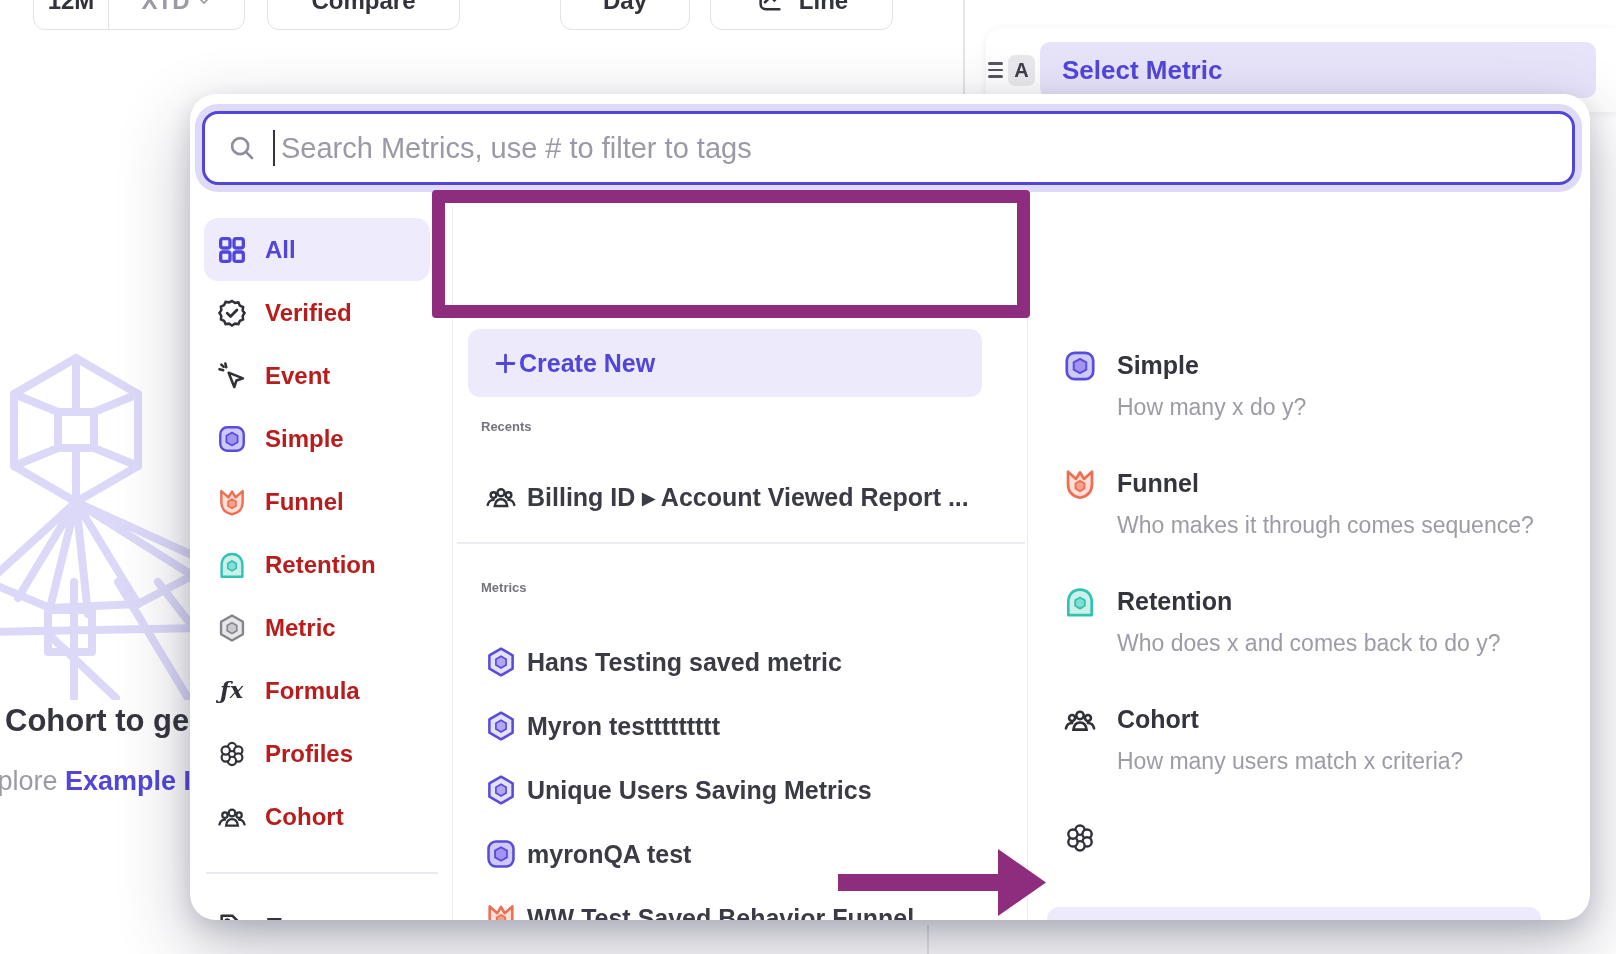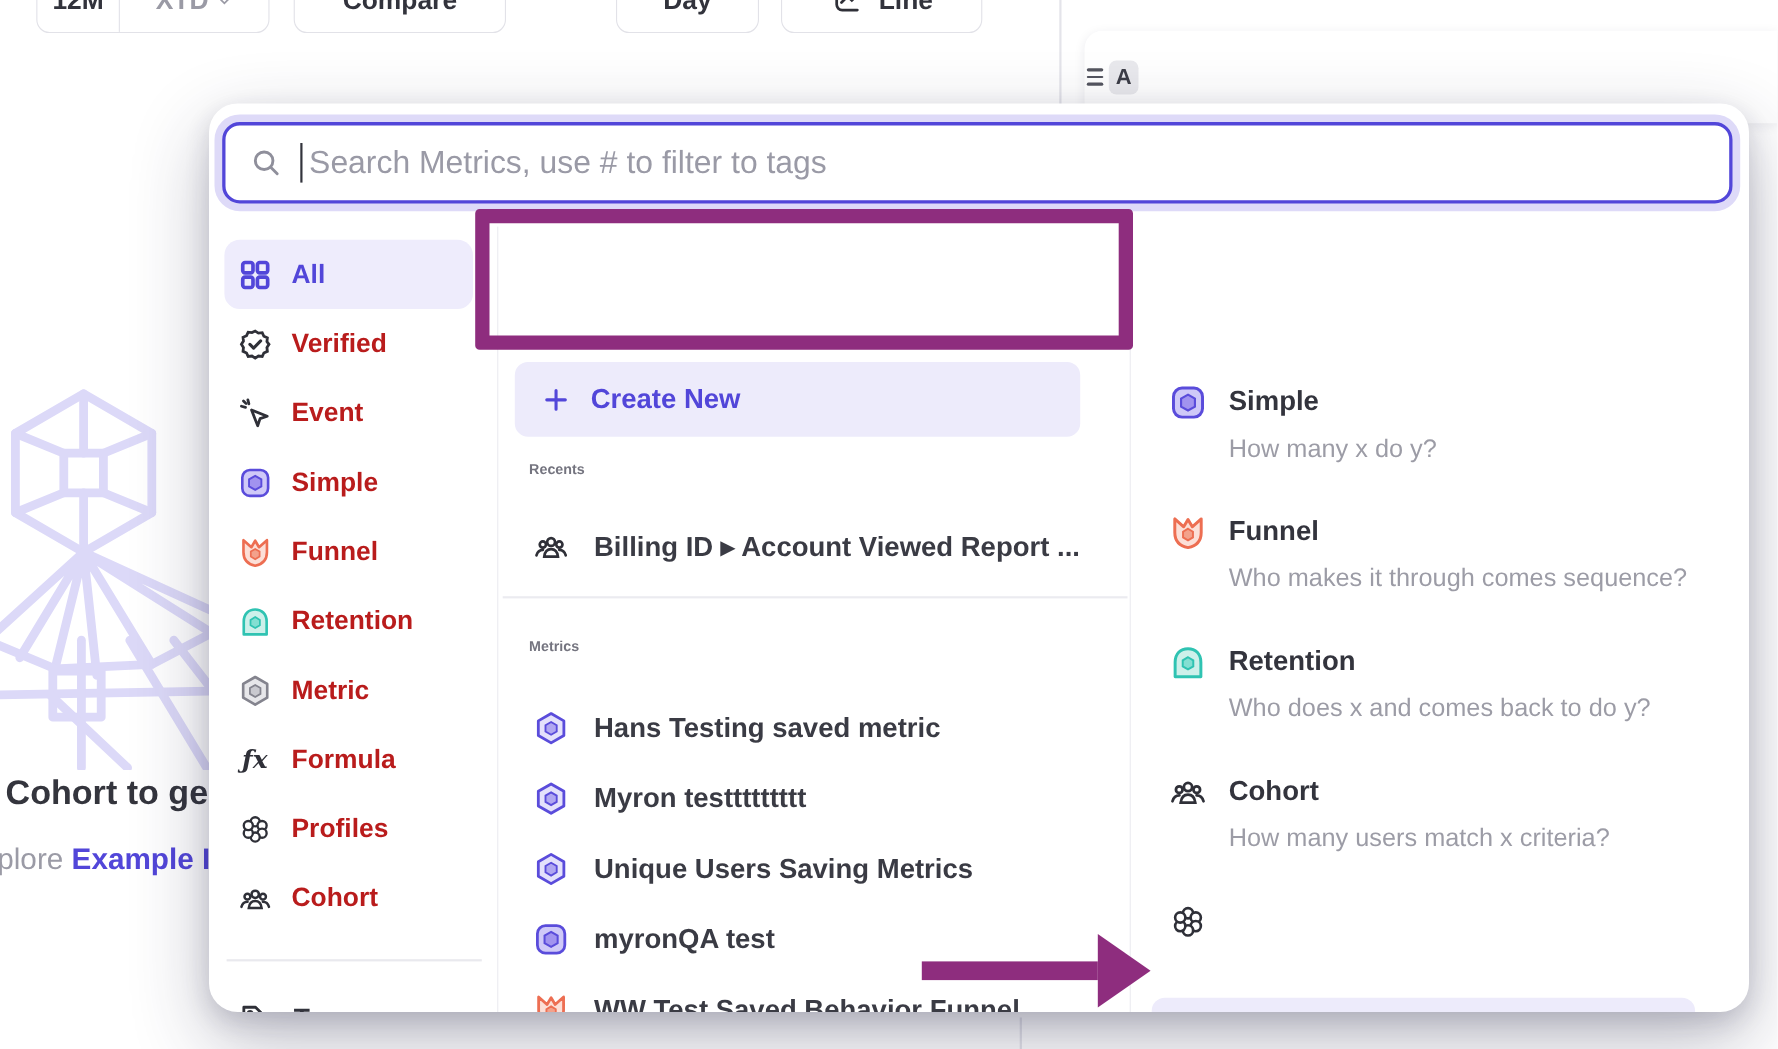--- a/index.html
+++ b/index.html
@@ -45,24 +45,24 @@
   .sb-item{height:63px;display:flex;align-items:center;gap:17px;padding-left:26px;
         font-size:24px;font-weight:600;color:#b91c1c}
   .sb-item.active{margin:0 22px 0 14px;padding-left:12px;background:#eeecfc;border-radius:14px;color:#5246d9}
   .sb-div{height:1.5px;background:#e9e9ee;margin:24px 14px 0 16px}
   .sb-partial{position:absolute;left:26px;top:677px;display:flex;align-items:center;gap:17px;
         font-size:24px;font-weight:600;color:#32333c;height:63px}
   
   .mid{position:absolute;left:262px;top:112px;width:576px;height:714px;
         border-left:1.5px solid #ebebf0;border-right:1.5px solid #ebebf0;box-sizing:border-box}
   .create-btn{position:absolute;left:15px;top:123px;width:514px;height:68px;background:#edebfb;
-        border-radius:12px;display:flex;align-items:center;gap:18px;padding-left:24px;
+        border-radius:12px;display:flex;align-items:center;padding-left:24px;
         box-sizing:border-box;font-size:25px;font-weight:700;color:#5246d9}
   .sec-hdr{position:absolute;left:28px;font-size:13px;font-weight:600;color:#74747f}
-  .m-row{position:absolute;left:31px;height:64px;display:flex;align-items:center;gap:22px;
+  .m-row{position:absolute;left:31px;height:64px;display:flex;align-items:center;gap:9px;
         font-size:25px;font-weight:600;color:#3a3b44;white-space:nowrap}
   .m-div{position:absolute;left:4px;top:336px;width:568px;height:1.5px;background:#ebebf0}
   
   .right{position:absolute;left:838px;top:112px;width:562px;height:714px}
   .t-row{position:absolute;left:34px;display:flex;gap:19px}
   .t-title{font-size:25px;font-weight:700;color:#33343d;line-height:34px}
   .t-desc{font-size:23px;color:#9c9ca6;line-height:30px;margin-top:10px;white-space:nowrap}
   .custom-box{position:absolute;left:19px;top:701px;width:494px;height:113px;background:#edebfb;
         border-radius:12px}
   
@@ -102,20 +102,23 @@
   <span>Line</span>
 </div>
 
 <div class="metric-card">
   <span class="handle">
       <i></i>
       <i></i>
       <i></i>
     </span>
   <span class="abadge">A</span>
+  <div class="metric-field">
+    <span>Select Metric</span>
+  </div>
 </div>
 
 <svg class="wires" width="215" height="370" viewBox="0 0 215 370">
   <g fill="none" stroke="#dcd9f8" stroke-width="8" stroke-linecap="round" stroke-linejoin="round">
     <path d="M88,28 L150,64 L150,136 L88,172 L26,136 L26,64 Z"></path>
     <rect x="70" y="82" width="36" height="36"></rect>
     <path d="M88,28 V82 M88,118 V172 M26,64 L70,82 M150,64 L106,82 M26,136 L70,118 M150,136 L106,118"></path>
     <path d="M88,172 L0,252 M88,172 L30,268 M88,172 L62,278 M88,172 L100,284 M88,172 L150,274 M88,172 L215,252 M88,172 L215,230"></path>
     <path d="M0,252 L62,278 L150,274 L215,240"></path>
     <path d="M0,302 L215,298"></path>

